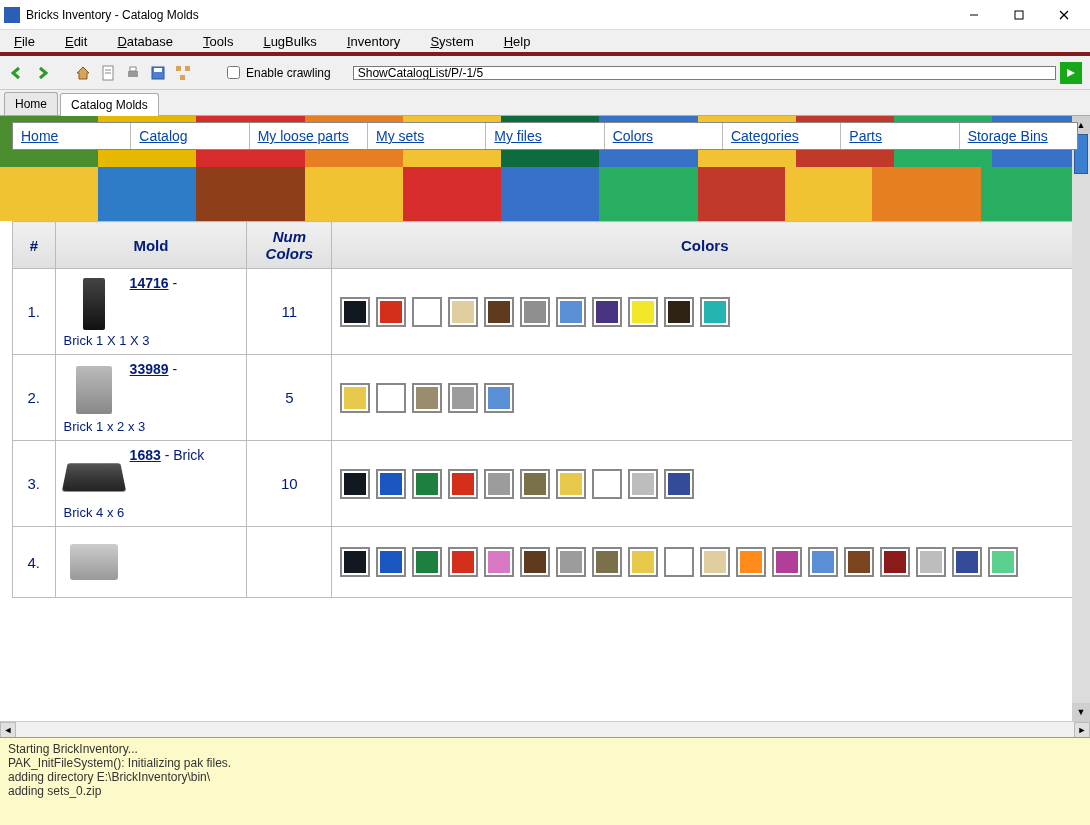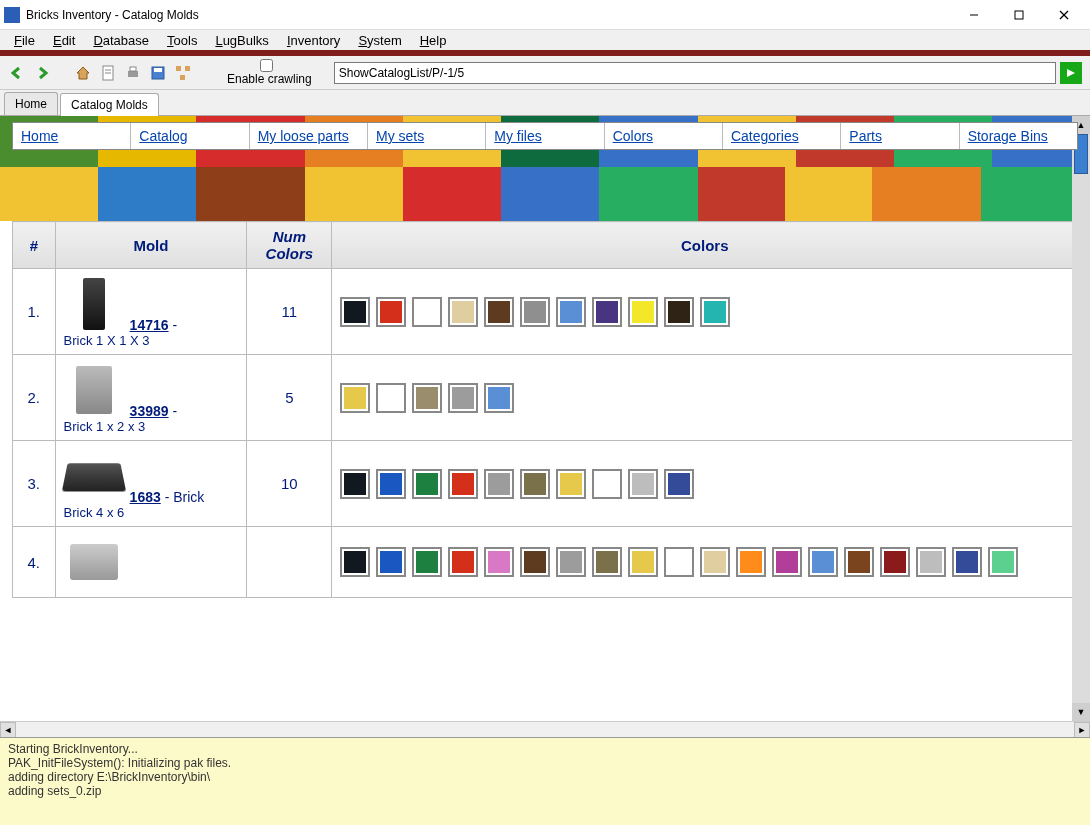--- a/index.html
+++ b/index.html
@@ -6,31 +6,31 @@
 body { font-family: "Segoe UI", Tahoma, sans-serif; font-size: 13px; background: #f0f0f0; overflow: hidden; }
 
 
 .titlebar { height: 30px; background: #fff; display: flex; align-items: center; padding: 0 4px; border-bottom: 1px solid #ddd; }
 .titlebar .app-icon { width: 16px; height: 16px; background: #2b5fb5; margin-right: 6px; }
 .titlebar .title { flex: 1; font-size: 12px; color: #000; }
 .titlebar .win-btns { display: flex; }
 .titlebar .win-btn { width: 45px; height: 28px; display: flex; align-items: center; justify-content: center; font-family: sans-serif; font-size: 11px; cursor: pointer; }
 
 
-.menubar { height: 26px; background: #f0f0f0; display: flex; align-items: center; padding: 0 6px; gap: 2px; border-bottom: 6px solid #7f1d1d; }
+.menubar { height: 26px; background: #f0f0f0; display: flex; align-items: center; padding: 0 6px; gap: 14px; border-bottom: 4px solid #7f1d1d; }
 .menubar .menu-item { padding: 4px 8px; font-size: 13px; cursor: pointer; }
 .menubar .menu-item u { text-decoration: underline; }
 
 
 .toolbar { height: 34px; background: #f0f0f0; display: flex; align-items: center; padding: 4px 8px; gap: 2px; border-bottom: 1px solid #ccc; }
 .tb-btn { width: 22px; height: 22px; display: inline-flex; align-items: center; justify-content: center; border: 1px solid transparent; cursor: pointer; margin-right: 1px; }
 .tb-sep { width: 12px; }
-.tb-check { display: flex; align-items: center; font-size: 12px; margin: 0 20px 0 30px; flex-direction: column; }
+.tb-check { display: flex; align-items: center; font-size: 12px; margin: 0 20px 0 30px; }
 .tb-check input { margin-right: 6px; }
-.addr { flex: 1; height: 22px; border: 1px solid #7a7a7a; background: #fff; font-size: 12px; padding: 0 4px; font-family: inherit; }
+.addr { flex: 1; height: 14px; border: 1px solid #7a7a7a; background: #fff; font-size: 12px; padding: 0 4px; font-family: inherit; }
 .go-btn { width: 22px; height: 22px; background: #17a817; display: flex; align-items: center; justify-content: center; color: #fff; margin-left: 2px; cursor: pointer; }
 
 
 .tabstrip { height: 26px; background: #f0f0f0; display: flex; align-items: flex-end; padding: 0 4px; border-bottom: 1px solid #aaa; }
 .tab { padding: 4px 10px; font-size: 12px; border: 1px solid #aaa; border-bottom: none; background: #e8e8e8; margin-right: 2px; cursor: pointer; border-radius: 3px 3px 0 0; }
 .tab.active { background: #fff; position: relative; top: 1px; margin-top: 8px; }
 
 
 .content-wrap { position: absolute; top: 116px; left: 0; right: 0; bottom: 104px; overflow: auto; background: #fff; }
 
@@ -50,21 +50,21 @@
 
 
 .banner { background: #f5df2d; margin: 12px 12px 10px 12px; padding: 22px 12px; text-align: center; font-size: 22px; font-weight: bold; color: #001b7a; border: 1px solid #d8c400; }
 .banner a { color: #001b7a; text-decoration: underline; cursor: pointer; }
 
 
 .data-table { width: calc(100% - 24px); margin: 0 12px; border-collapse: collapse; }
 .data-table th { background: linear-gradient(#f0f0f0,#e0e0e0); border: 1px solid #bbb; padding: 6px 8px; font-size: 15px; color: #001b7a; font-weight: bold; }
 .data-table td { border: 1px solid #bbb; padding: 6px 8px; vertical-align: middle; font-size: 14px; color: #001b7a; }
 .data-table td.num { text-align: center; font-size: 15px; font-weight: normal; }
-.mold-cell { display: flex; align-items: flex-end; gap: 6px; }
+.mold-cell { display: flex; align-items: flex-start; gap: 6px; }
 .mold-thumb { width: 60px; height: 58px; display: inline-flex; align-items: center; justify-content: center; }
 .brick-tall { width: 22px; height: 52px; background: linear-gradient(#444,#111); border-radius: 2px; }
 .brick-med { width: 36px; height: 48px; background: linear-gradient(#bbb,#888); border-radius: 2px; }
 .brick-flat { width: 58px; height: 34px; background: linear-gradient(#555,#222); border-radius: 3px; transform: perspective(100px) rotateX(35deg); }
 .brick-corner { width: 48px; height: 36px; background: linear-gradient(#ccc,#999); border-radius: 3px; }
 .mold-text a { color: #001b7a; font-weight: bold; text-decoration: underline; }
 .mold-desc { font-size: 13px; color: #001b7a; }
 
 .swatch-row { display: flex; gap: 6px; flex-wrap: wrap; }
 .swatch { width: 30px; height: 30px; border: 2px solid #888; box-shadow: inset 0 0 0 2px #fff; cursor: pointer; }

